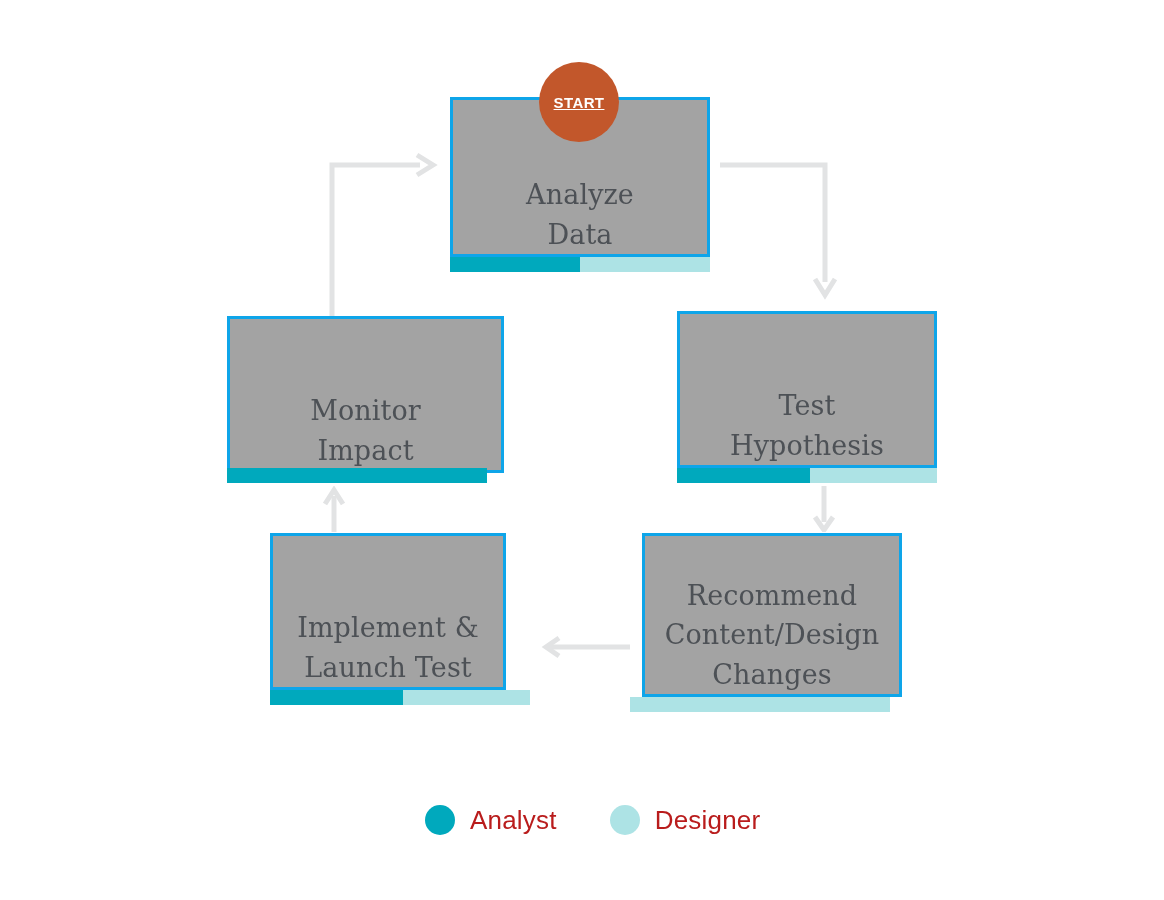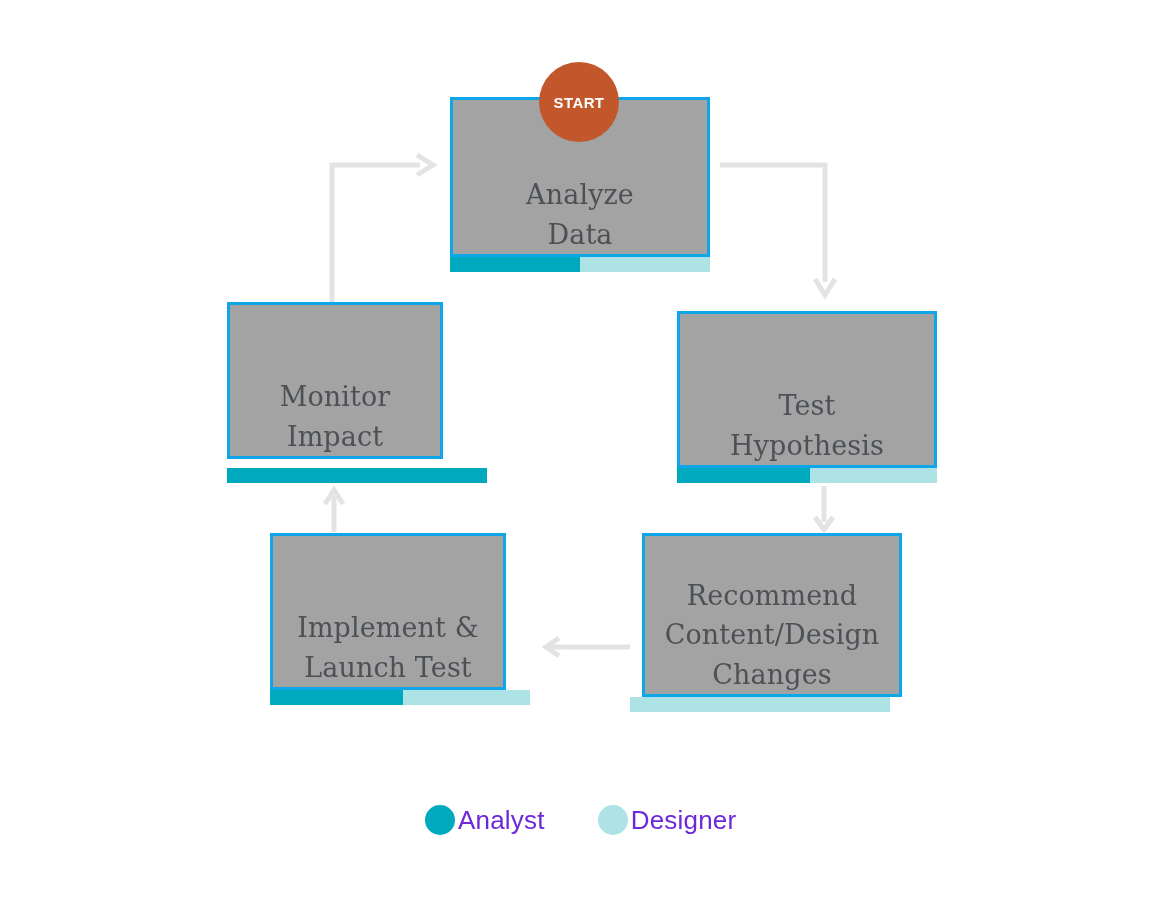--- a/index.html
+++ b/index.html
@@ -63,20 +63,21 @@
     display: flex;
     align-items: center;
     justify-content: center;
   }
   .start-badge span {
     color: #ffffff;
     font-family: "Liberation Sans", sans-serif;
     font-size: 15px;
     font-weight: bold;
     letter-spacing: 0.4px;
+    text-decoration: underline;
   }
 
   
   .conn {
     position: absolute;
     pointer-events: none;
   }
 
   
   #legend {
@@ -90,22 +91,22 @@
   }
   .legend-dot {
     width: 30px;
     height: 30px;
     border-radius: 50%;
     flex: 0 0 auto;
   }
   .legend-label {
     font-family: "Liberation Sans", sans-serif;
     font-size: 26px;
-    color: #6d28d9;
-    margin-left: 3px;
+    color: #b91c1c;
+    margin-left: 15px;
     letter-spacing: 0.2px;
   }
 </style>
 </head>
 <body>
 
 <div id="canvas">
 
   <svg class="conn" style="left:320px; top:150px; width:125px; height:180px;" width="125" height="180">
     <path d="M 12,172 L 12,15 L 100,15" fill="none" stroke="#e2e3e4" stroke-width="5"></path>
@@ -137,21 +138,21 @@
 Data</div>
   </div>
   <div class="bar" style="left:450px; top:257px; width:260px; height:15px;">
     <div class="bar-analyst" style="width:50%;"></div>
     <div class="bar-designer"></div>
   </div>
   <div class="start-badge" style="left:539px; top:62px; width:80px; height:80px;">
     <span>START</span>
   </div>
 
-  <div class="node" style="left:227px; top:302px; width:216px; height:157px;">
+  <div class="node" style="left:227px; top:316px; width:277px; height:157px;">
     <div class="node-label">Monitor
 Impact</div>
   </div>
   <div class="bar" style="left:227px; top:468px; width:260px; height:15px;">
     <div class="bar-analyst" style="width:100%;"></div>
 
   </div>
 
   <div class="node" style="left:677px; top:311px; width:260px; height:157px;">
     <div class="node-label">Test

